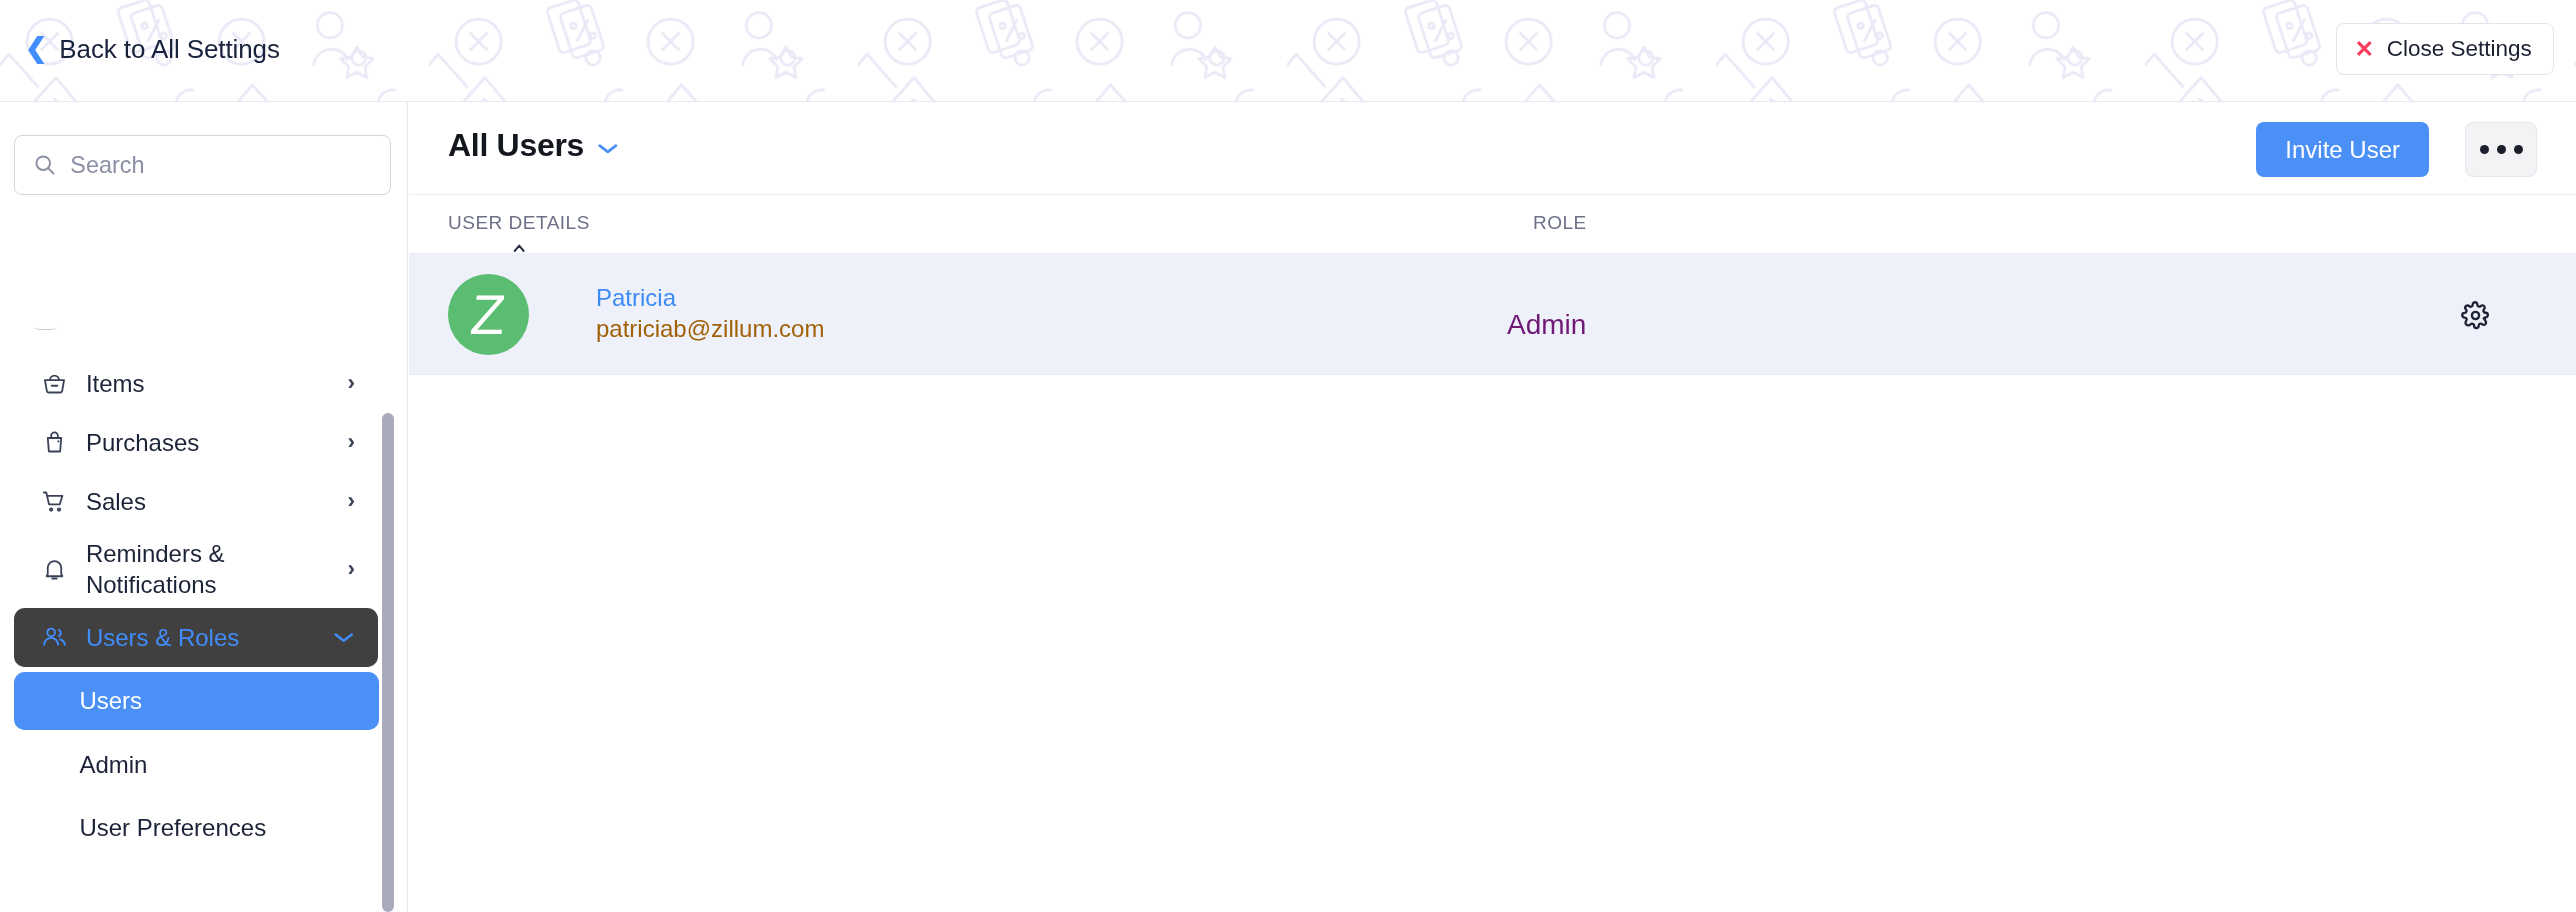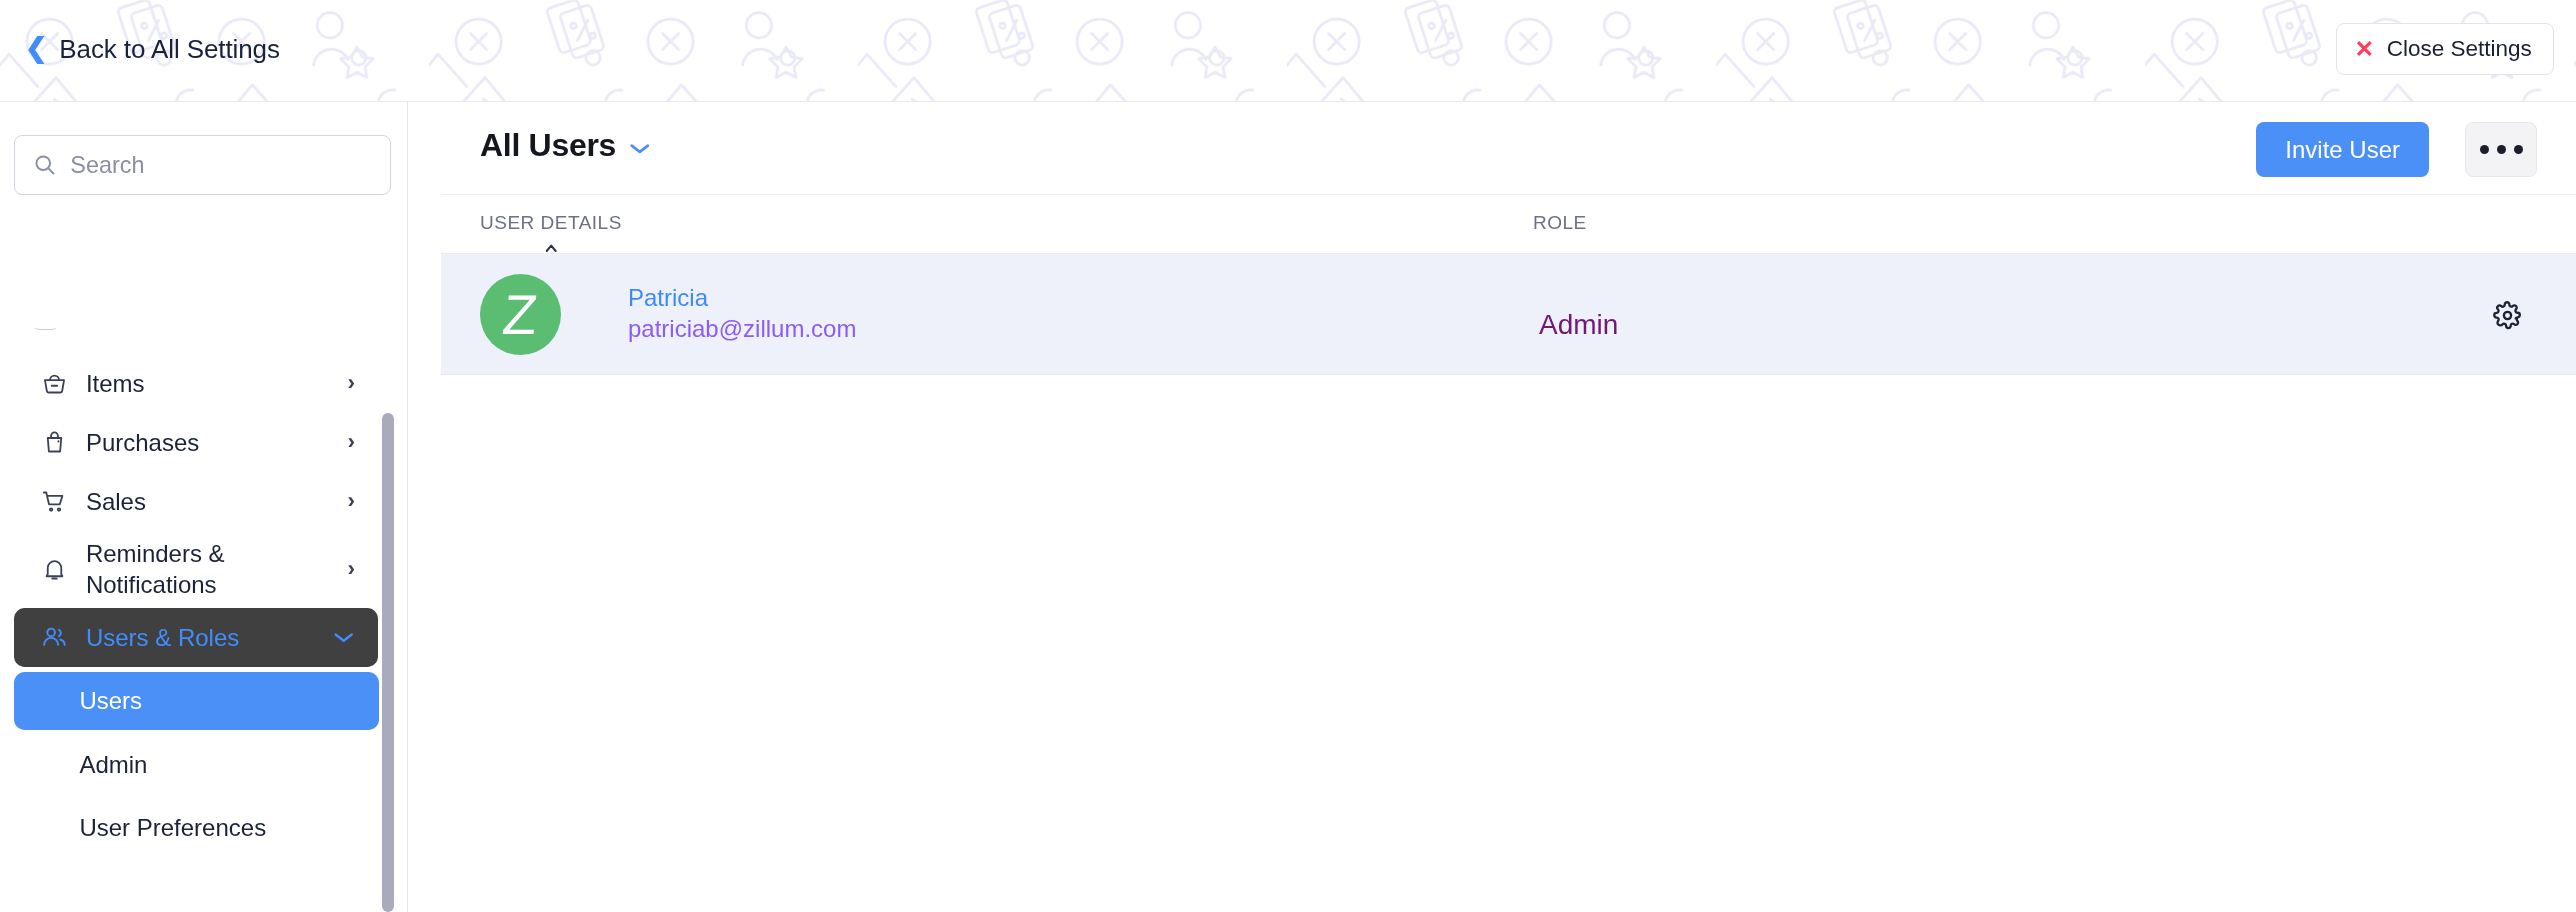--- a/index.html
+++ b/index.html
@@ -204,21 +204,20 @@
     cursor: pointer;
   }
 
   
   #main {
     position: absolute;
     top: 102px; left: 409px;
     width: 2167px;
     height: 810px;
     background: #ffffff;
-    padding-left: 32px;
   }
   #main-header {
     position: relative;
     height: 93px;
     border-bottom: 0.9px solid #ededf3;
   }
   #page-title-wrap {
     position: absolute;
     left: 39px;
     top: 25px;
@@ -288,21 +287,21 @@
   }
   .col-label {
     font-size: 19px;
     letter-spacing: 0.5px;
     color: #6d7187;
     font-weight: 400;
   }
   #sort-icon { display:block; margin-top: -0.9px; }
   #col-role {
     position: absolute;
-    left: 1092px;
+    left: 1124px;
     top: 17px;
   }
 
   #user-row {
     position: relative;
     height: 121px;
     background: #eef0fa;
     border-bottom: 0.9px solid #e4e6f3;
     cursor: pointer;
   }
@@ -334,21 +333,21 @@
   }
   #user-name {
     font-size: 24px;
     color: #3d8bf7;
     display: block;
     margin-bottom: 3px;
     cursor: pointer;
   }
   #user-email {
     font-size: 24px;
-    color: #8b5cf6;
+    color: #a16207;
     display: block;
   }
   #user-role {
     position: absolute;
     left: 1098px;
     top: 55px;
     font-size: 28px;
     color: #701a75;
   }
   #row-settings-btn {

